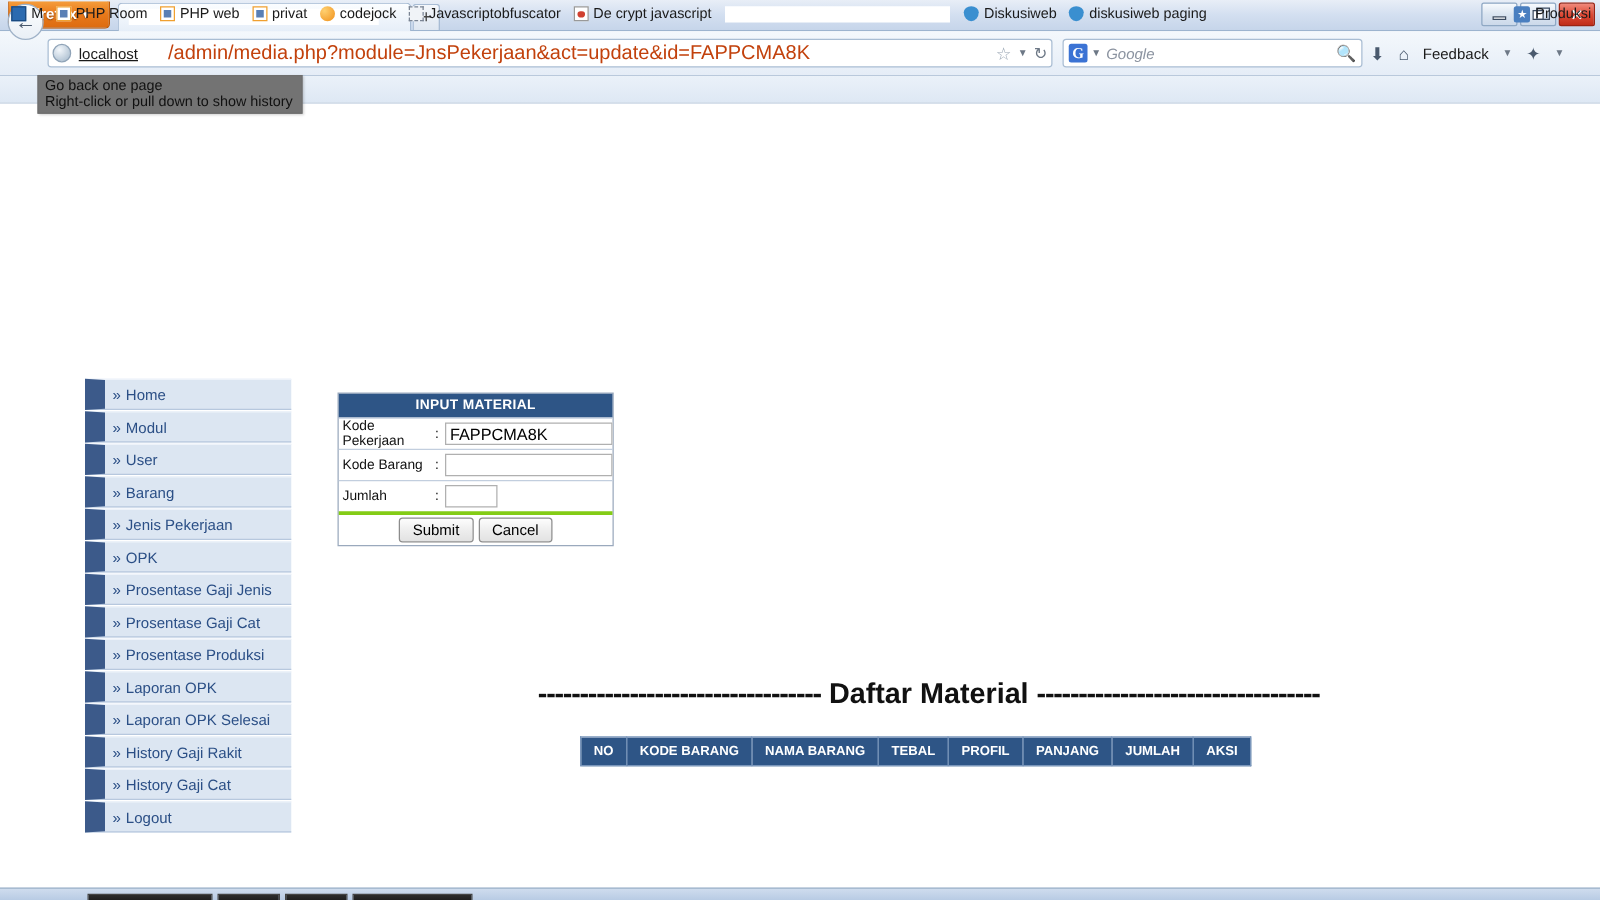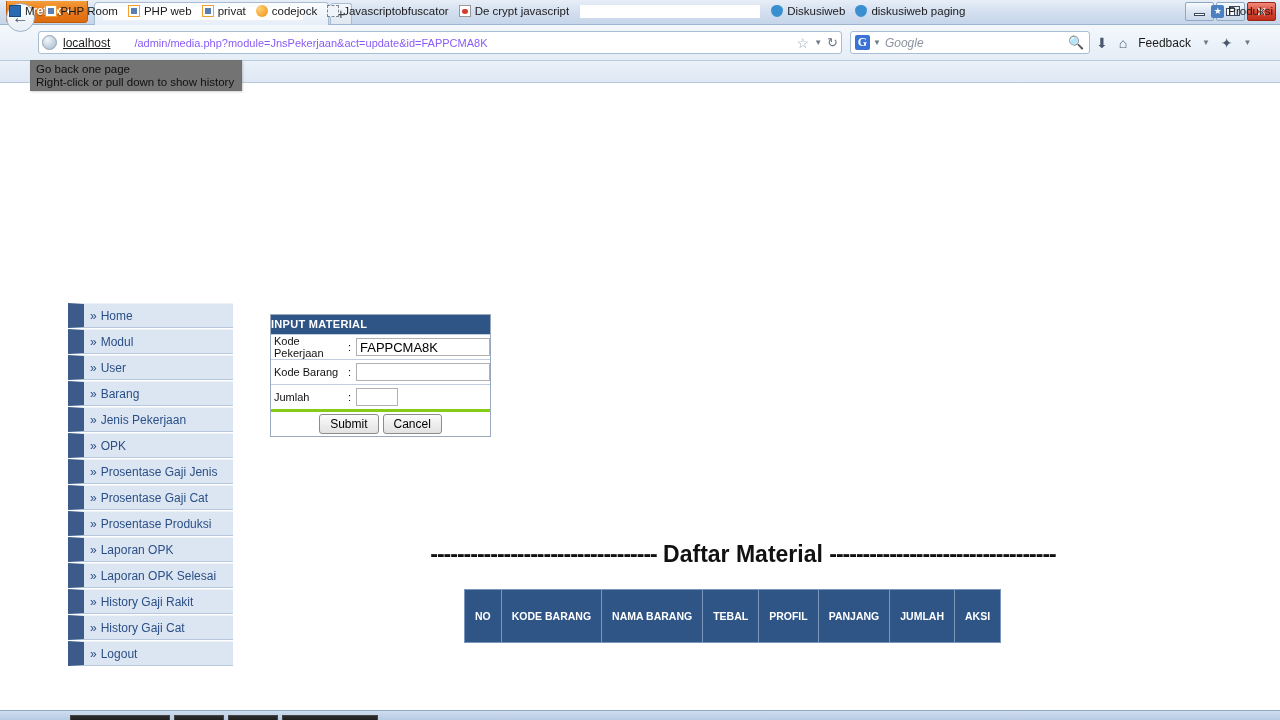--- a/index.html
+++ b/index.html
@@ -88,21 +88,21 @@
   .urlbar-inner {
     position: absolute; left: 38px; top: 31px; width: 804px; height: 23px;
     display: flex; align-items: center; padding: 0 4px;
   }
   .globe {
     width: 15px; height: 15px; border-radius: 50%;
     background: radial-gradient(circle at 35% 30%, #f3f7fb, #b9c9d8 70%);
     border: 1px solid #8fa3b7; margin-right: 6px; flex: 0 0 auto;
   }
   .url-host { font-size: 12px; color: #1a1a1a; margin-right: 24px; white-space: nowrap; text-decoration: underline;}
-  .url-path { font-size: 11px; color: #8b5cf6; white-space: nowrap; flex: 1 1 auto; overflow: hidden;}
+  .url-path { font-size: 16px; color: #c2410c; white-space: nowrap; flex: 1 1 auto; overflow: hidden;}
   .url-icons { display: flex; align-items: center; gap: 5px; color: #6d7886; font-size: 13px; flex: 0 0 auto;}
   .star { color: #9aa6b4; font-size: 14px; }
   .tri { font-size: 8px; color: #6d7886; }
 
   .searchbar {
     position: absolute; left: 850px; top: 31px; width: 240px; height: 23px;
     background: #ffffff; border: 1px solid #a9bdd3; border-radius: 3px;
     display: flex; align-items: center; padding: 0 4px;
   }
   .g-icon {
@@ -167,21 +167,21 @@
   }
   .menu-item .arr { margin-right: 4px; color: #2b4f86; }
 
   
   .form-panel {
     position: absolute; left: 270px; top: 231px; width: 221px;
     border: 1px solid #9aa9bd; background: #ffffff;
   }
   .form-title {
     background: #2e5586; color: #ffffff;
-    font-size: 11px; font-weight: bold; text-align: left;
+    font-size: 11px; font-weight: bold; text-align: center;
     height: 19px; line-height: 19px; letter-spacing: 0.3px;
   }
   .form-row { display: flex; border-top: 1px solid #c2cede; height: 25px; align-items: center;}
   .form-row:first-of-type { border-top: none; }
   .lbl { width: 77px; font-size: 11px; color: #111; padding-left: 3px; }
   .colon { width: 8px; font-size: 11px; color: #111; }
   .inp {
     height: 18px; border: 1px solid #b0b0b0; background: #ffffff;
     font-size: 13px; color: #000; padding: 0 3px; line-height: 17px;
     font-family: "Liberation Sans", sans-serif;
@@ -209,21 +209,21 @@
 
   
   .mat-table {
     position: absolute; left: 464px; top: 506px;
     border-collapse: collapse;
   }
   .mat-table th {
     background: #2e5586; color: #ffffff;
     font-size: 10.5px; font-weight: bold;
     border: 1px solid #7a96bb;
-    padding: 20px 10px;
+    padding: 5px 10px;
     white-space: nowrap;
   }
 
   
   .taskbar {
     position: absolute; left: 0; top: 710px; width: 1280px; height: 10px;
     background: linear-gradient(to bottom, #cfdcee 0%, #b8cbe4 100%);
     border-top: 1px solid #8fa8c4;
   }
   .tb-item {

